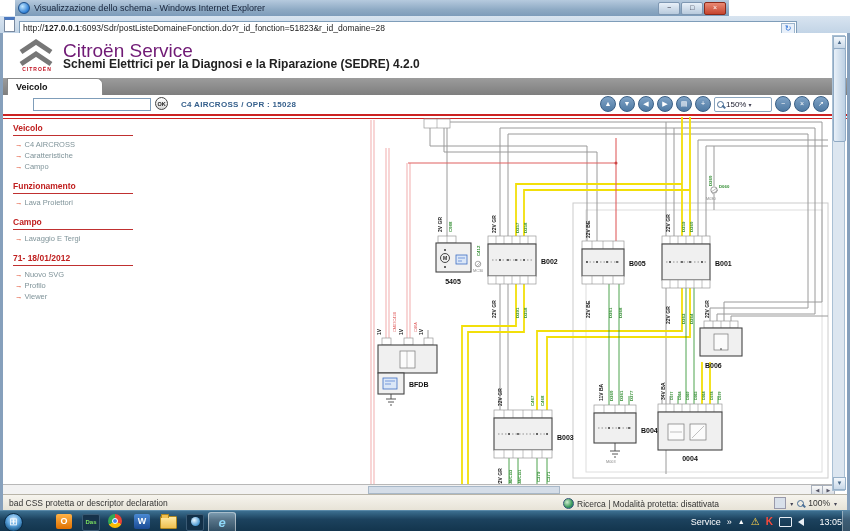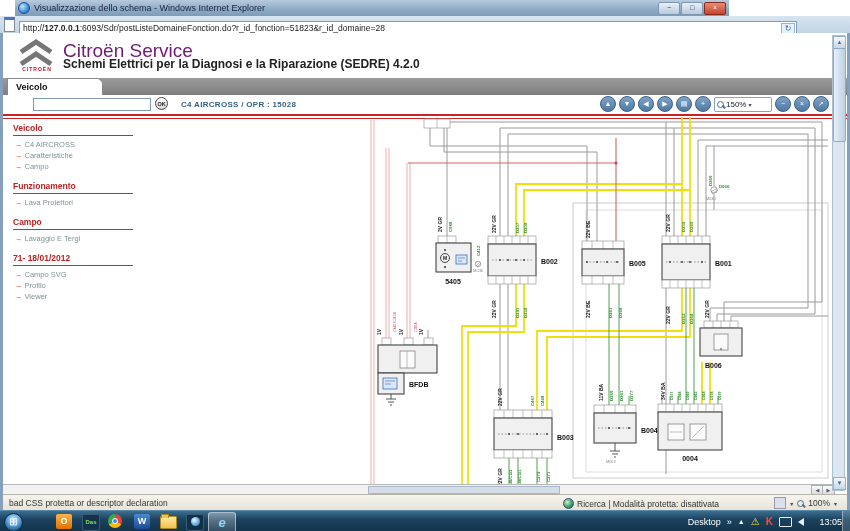--- a/index.html
+++ b/index.html
@@ -222,21 +222,21 @@
       <div class="sb-sec">
         <div class="sb-title">Funzionamento</div>
         <div class="sb-item"><span class="arr">→</span><span>Lava Proiettori</span></div>
       </div>
       <div class="sb-sec">
         <div class="sb-title">Campo</div>
         <div class="sb-item"><span class="arr">→</span><span>Lavaggio E Tergi</span></div>
       </div>
       <div class="sb-sec">
         <div class="sb-title">71- 18/01/2012</div>
-        <div class="sb-item"><span class="arr">→</span><span>Campo SVG</span></div>
+        <div class="sb-item"><span class="arr">→</span><span>Nuovo SVG</span></div>
         <div class="sb-item"><span class="arr">→</span><span>Profilo</span></div>
         <div class="sb-item"><span class="arr">→</span><span>Viewer</span></div>
       </div>
     </div>
 
     <div class="hsb">
       <div class="thumb"></div>
       <div class="sbtn" style="right:11px;">◀</div>
       <div class="sbtn" style="right:0;">▶</div>
     </div>
@@ -479,21 +479,21 @@
     <div class="tico or">O</div>
     <div class="tico das">Das</div>
     <div class="chrome">
         <span></span>
       </div>
     <div class="tico wd">W</div>
     <div class="folder"></div>
     <div class="tico gl"><span></span></div>
     <div class="iebtn"><span>e</span></div>
     <div class="tb-right">
-      <span>Desktop</span>
+      <span>Service</span>
       <span>»</span>
       <span style="font-size:7px;">▲</span>
       <span class="warn">⚠</span>
       <span class="kico">K</span>
       <span class="moni"></span>
       <span class="spk"></span>
     </div>
     <div class="clock">13:05</div>
     <div class="showdesk"></div>
   </div>

